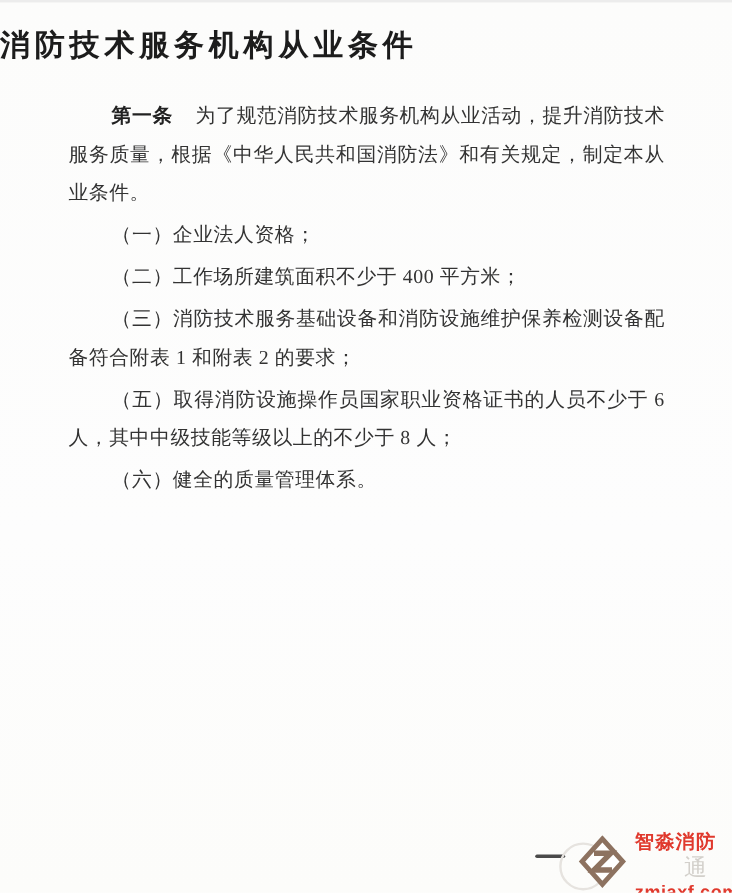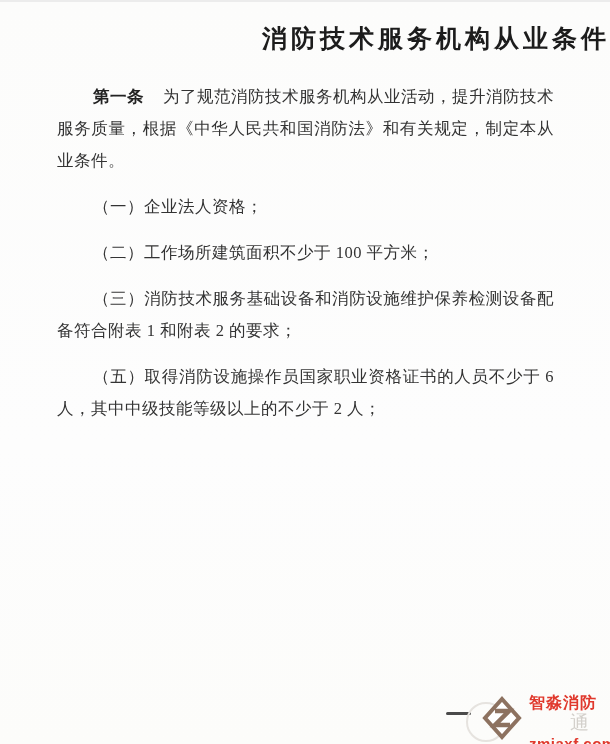--- a/index.html
+++ b/index.html
@@ -13,40 +13,40 @@
   .page {
     position: absolute; inset: 0;
     background: linear-gradient(180deg, #fcfcfb 0%, #fdfdfd 60%, #fcfcfa 100%);
   }
   .top-scan-line {
     position: absolute; top: 0; left: 0; right: 0;
     height: 2px; background: #ececec;
   }
   .doc-title {
     padding-top: 24px;
-    text-align: right;
+    text-align: left;
     font-size: 25px;
     font-weight: 700;
     letter-spacing: 4px;
     color: #1c1c1c;
     line-height: 30px;
   }
   .doc-body {
     padding: 27px 56px 0 57px;
     font-size: 16.5px;
     line-height: 32px;
     letter-spacing: 0.5px;
     color: #333333;
   }
   .para {
     margin: 0;
     text-indent: 36px;
     text-align: justify;
   }
-  .para.item { margin-top: 14px; }
+  .para.item { margin-top: 3px; }
   .p-label { font-weight: 700; margin-right: 1.15em; color: #222; }
   .p-label:empty { display: none; margin: 0; }
 
   
   .watermark {
     position: absolute;
     right: 8px; bottom: 2px;
     width: 178px; height: 48px;
   }
   .wm-dash {
@@ -86,23 +86,24 @@
 <body>
 
 <div class="page">
   <div class="top-scan-line"></div>
 
   <div class="doc-title">消防技术服务机构从业条件</div>
 
   <div class="doc-body">
     <p class="para"><span class="p-label">第一条</span><span class="p-text">为了规范消防技术服务机构从业活动，提升消防技术服务质量，根据《中华人民共和国消防法》和有关规定，制定本从业条件。</span></p>
     <p class="para item"><span class="p-text">（一）企业法人资格；</span></p>
-    <p class="para item"><span class="p-text">（二）工作场所建筑面积不少于 100 平方米；</span></p>
+    <p class="para item"><span class="p-text">（二）工作场所建筑面积不少于 400 平方米；</span></p>
     <p class="para item"><span class="p-text">（三）消防技术服务基础设备和消防设施维护保养检测设备配备符合附表 1 和附表 2 的要求；</span></p>
-    <p class="para item"><span class="p-text">（五）取得消防设施操作员国家职业资格证书的人员不少于 6 人，其中中级技能等级以上的不少于 2 人；</span></p>
+    <p class="para item"><span class="p-text">（五）取得消防设施操作员国家职业资格证书的人员不少于 6 人，其中中级技能等级以上的不少于 8 人；</span></p>
+    <p class="para item"><span class="p-text">（六）健全的质量管理体系。</span></p>
   </div>
 
   <div class="watermark">
     <div class="wm-dash"></div>
     <div class="wm-ghost-circle"></div>
     <span class="wm-ghost-char">通</span>
     <span class="wm-logo">
       <svg width="40" height="44" viewBox="0 0 40 44">
         <path d="M20 3 L37 22 L20 41 L3 22 Z" fill="#ffffff" stroke="#8d7260" stroke-width="4"></path>
         <path d="M13 15 L27 15 L13 29 L28 29" fill="none" stroke="#8d7260" stroke-width="4.5"></path>

